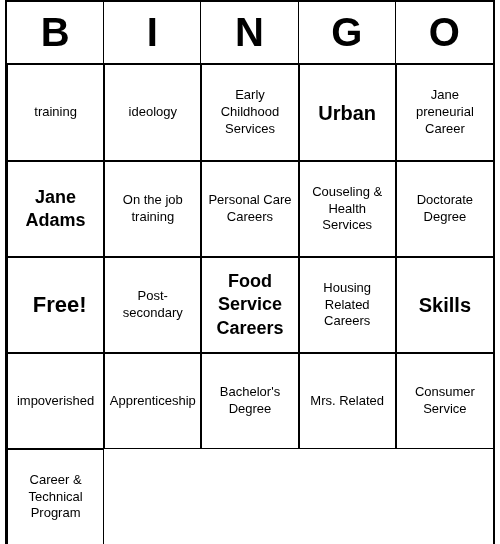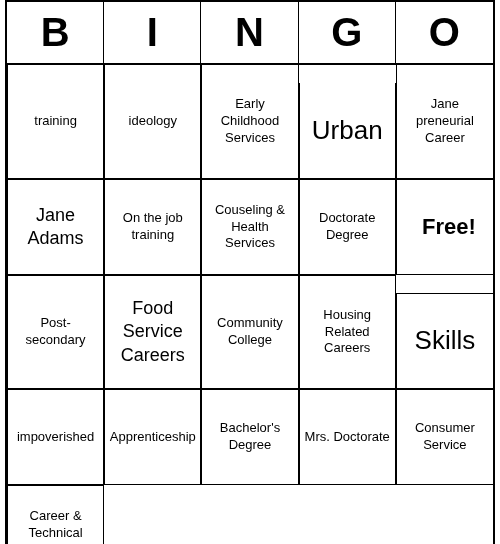--- a/index.html
+++ b/index.html
@@ -46,27 +46,26 @@
       font-size: 13px;
       line-height: 1.3;
     }
     .bingo-cell:nth-child(5n) {
       border-right: none;
     }
     .bingo-cell:nth-child(-n+5) {
       border-top: none;
     }
     .bingo-cell.large-text {
-      font-size: 26px;
-      font-weight: normal;
-      margin-top: 18px;
+      font-size: 20px;
+      font-weight: bold;
     }
     .bingo-cell.medium-text {
       font-size: 18px;
-      font-weight: normal;
+      font-weight: bold;
     }
     .bingo-cell.free {
       font-size: 22px;
       font-weight: bold;
       padding-left: 12px;
     }
   </style>
 </head>
 <body>
 
@@ -79,28 +78,28 @@
       <div class="bingo-header-cell">O</div>
     </div>
   <div class="bingo-grid">
   <div class="bingo-cell">training</div>
       <div class="bingo-cell">ideology</div>
       <div class="bingo-cell">Early Childhood Services</div>
       <div class="bingo-cell large-text">Urban</div>
       <div class="bingo-cell">Jane preneurial Career</div>
       <div class="bingo-cell medium-text">Jane Adams</div>
       <div class="bingo-cell">On the job training</div>
+      <div class="bingo-cell">Personal Care Careers</div>
       <div class="bingo-cell">Couseling &amp; Health Services</div>
       <div class="bingo-cell">Doctorate Degree</div>
       <div class="bingo-cell free">Free!</div>
       <div class="bingo-cell">Post-secondary</div>
       <div class="bingo-cell medium-text">Food Service Careers</div>
-      <div class="bingo-cell">Community College</div>
       <div class="bingo-cell">Housing Related Careers</div>
       <div class="bingo-cell large-text">Skills</div>
       <div class="bingo-cell">impoverished</div>
       <div class="bingo-cell">Apprenticeship</div>
       <div class="bingo-cell">Bachelor's Degree</div>
-      <div class="bingo-cell">Mrs. Doctorate</div>
+      <div class="bingo-cell">Mrs. Related</div>
       <div class="bingo-cell">Consumer Service</div>
       <div class="bingo-cell">Career &amp; Technical Program</div>
     </div>
 </div>
 
 </body></html>

